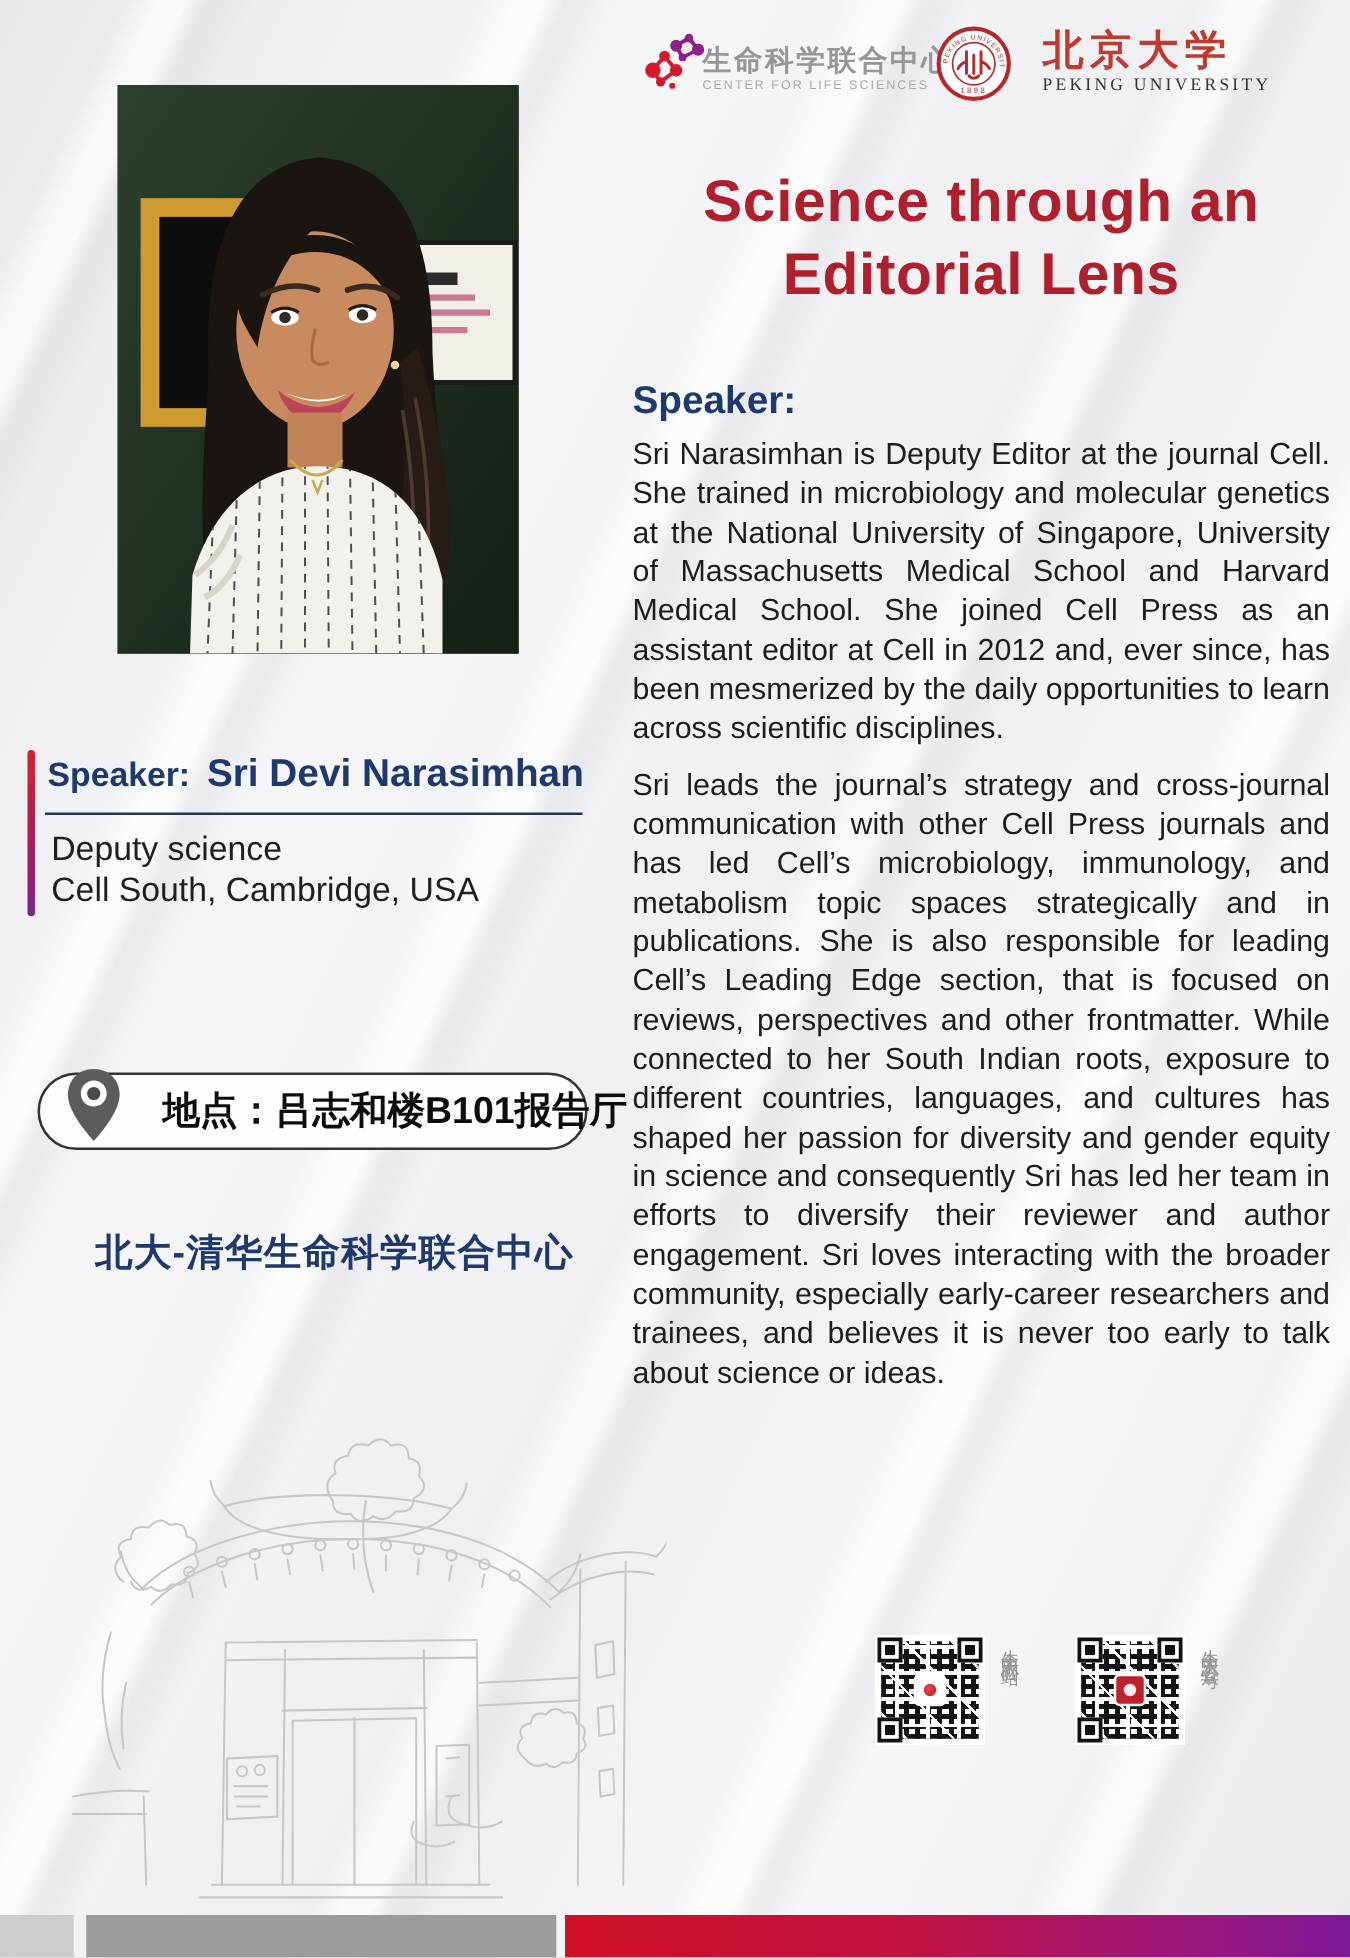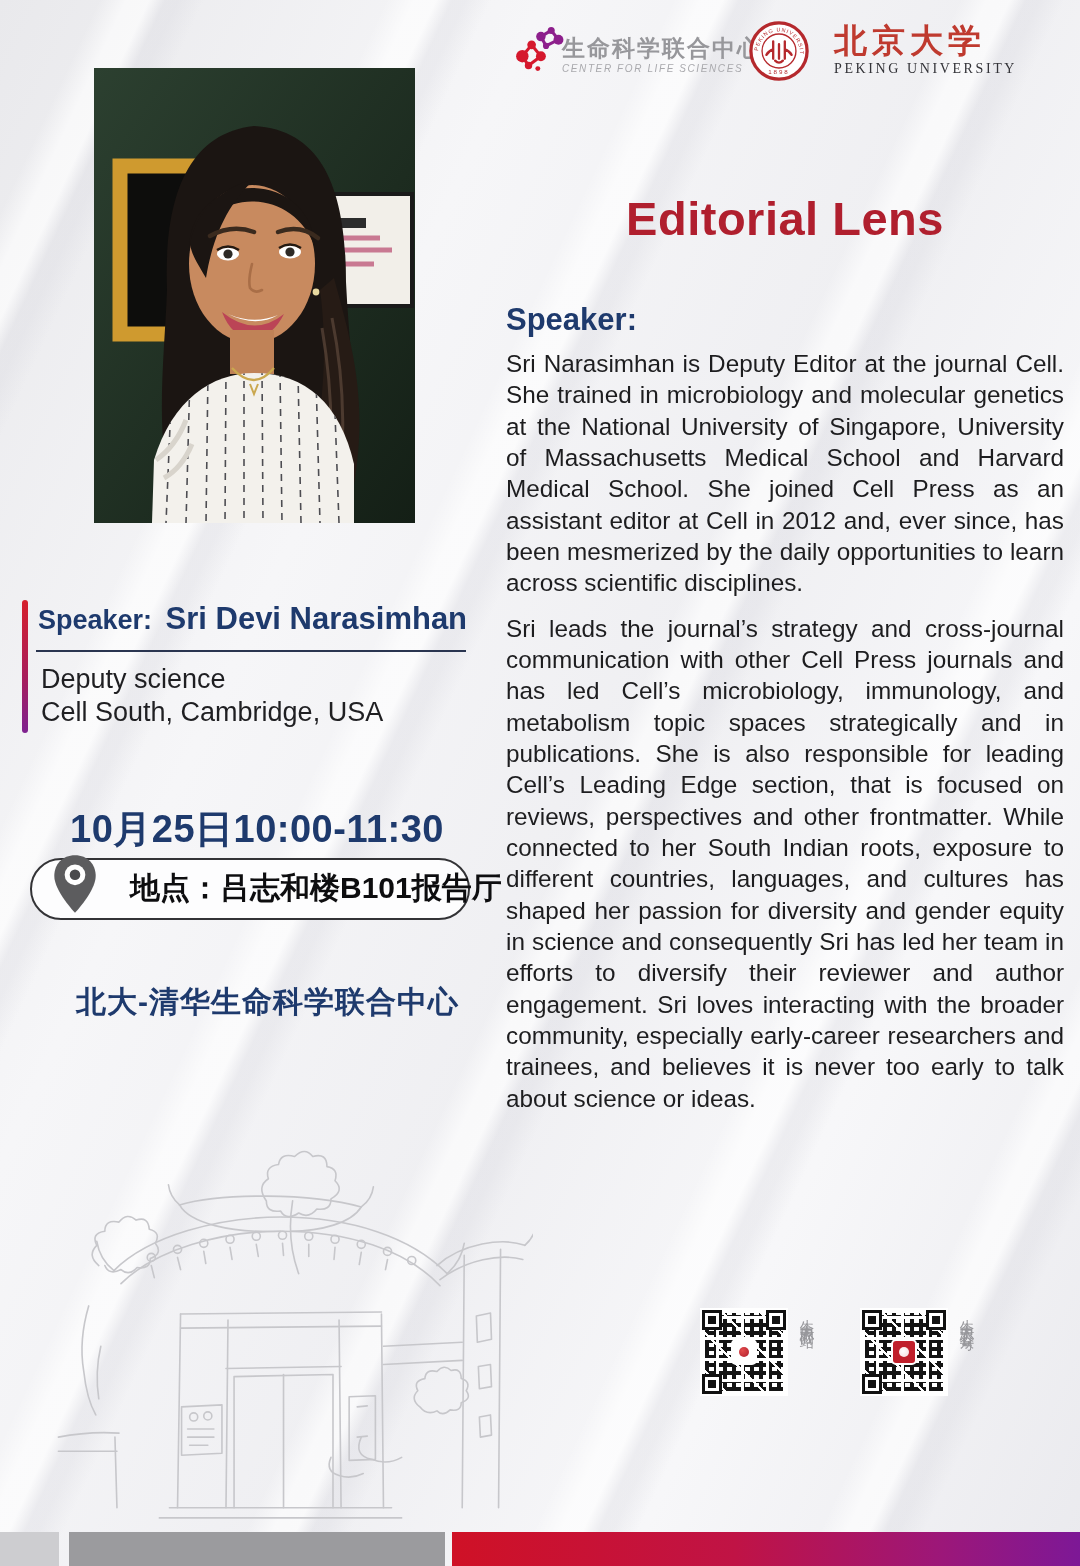--- a/index.html
+++ b/index.html
@@ -7,21 +7,21 @@
     position:relative;width:1080px;height:1566px;overflow:hidden;
     font-family:"Liberation Sans","DejaVu Sans",sans-serif;
     background-image:
       repeating-linear-gradient(115deg, rgba(255,255,255,0) 0 90px, rgba(255,255,255,0.65) 115px 135px, rgba(215,215,222,0.30) 150px 162px, rgba(255,255,255,0) 185px 260px),
       linear-gradient(115deg,#e9e9ec 0%,#f6f6f8 30%,#efeff2 55%,#f7f7f9 75%,#eaeaee 100%);
   }
   
   .cls-logo{position:absolute;left:512px;top:22px;display:flex;align-items:flex-end;}
   .cls-text{margin-left:-14px;margin-bottom:2px;}
   .cls-cn{font-size:23px;font-weight:bold;color:#97979b;letter-spacing:2px;line-height:1;}
-  .cls-en{font-size:10px;color:#a9a9ad;letter-spacing:1.6px;margin-top:3px;font-style:italic;}
+  .cls-en{font-size:10px;color:#a9a9ad;letter-spacing:1.6px;margin-top:3px;}
   .pku-logo{position:absolute;left:748px;top:20px;display:flex;align-items:center;}
   .pku-text{margin-left:24px;}
   .pku-cn{font-family:"Liberation Serif","DejaVu Serif",serif;font-size:33px;font-weight:bold;color:#bf3a2f;letter-spacing:5px;line-height:1;}
   .pku-en{font-family:"Liberation Serif","DejaVu Serif",serif;font-size:14px;color:#333338;letter-spacing:2.6px;margin-top:3px;}
   
   .title{position:absolute;left:505px;top:132px;width:560px;margin:0;text-align:center;
     font-size:47px;line-height:1.24;font-weight:800;color:#b01f2e;letter-spacing:0.5px;}
   
   .photo{position:absolute;left:94px;top:68px;width:321px;height:455px;overflow:hidden;background:#22331f;}
   .photo svg{display:block;}
@@ -128,21 +128,21 @@
       <text x="32" y="56" font-size="6.4" text-anchor="middle" fill="#b5292d" letter-spacing="2">1898</text>
       <path d="M26 22 v18 M26 30 q-5 2 -7 6 M38 22 v18 M38 30 q5 2 7 6 M32 25 v15 M28 42 q4 4 8 0" stroke="#b5292d" stroke-width="2.4" fill="none" stroke-linecap="round"></path>
     </svg>
     <div class="pku-text">
       <div class="pku-cn">北京大学</div>
       <div class="pku-en">PEKING UNIVERSITY</div>
     </div>
   </div>
 
   <h1 class="title">
-    <br>
+    <span>Science through an</span><br>
     <span>Editorial Lens</span>
   </h1>
 
   <div class="photo">
     <svg width="321" height="455" viewBox="0 0 321 455">
       <defs>
         <linearGradient id="bgG" x1="0" y1="0" x2="1" y2="1">
           <stop offset="0" stop-color="#2c4030"></stop>
             <stop offset="0.6" stop-color="#1d2c20"></stop>
             <stop offset="1" stop-color="#141f16"></stop>
@@ -209,21 +209,20 @@
   <div class="spk-line">
     <span class="spk-label">Speaker:</span>
     <span class="spk-name">Sri Devi Narasimhan</span>
   </div>
   <div class="spk-underline"></div>
   <div class="spk-role">
     <div>Deputy science</div>
     <div>Cell South, Cambridge, USA</div>
   </div>
 
-  <div class="date">10月25日10:00-11:30</div>
   <div class="pill"></div>
   <svg class="pin" viewBox="0 0 40 54">
     <path d="M20 2 C9 2 2 10 2 20 C2 33 20 52 20 52 C20 52 38 33 38 20 C38 10 31 2 20 2 Z" fill="#5c5c5e"></path>
     <circle cx="20" cy="19" r="9" fill="#ffffff"></circle>
       <circle cx="20" cy="19" r="4.6" fill="#4a4a4c"></circle>
   </svg>
   <div class="pill-text">地点：吕志和楼B101报告厅</div>
 
   <div class="host-aff">北大-清华生命科学联合中心</div>
 

